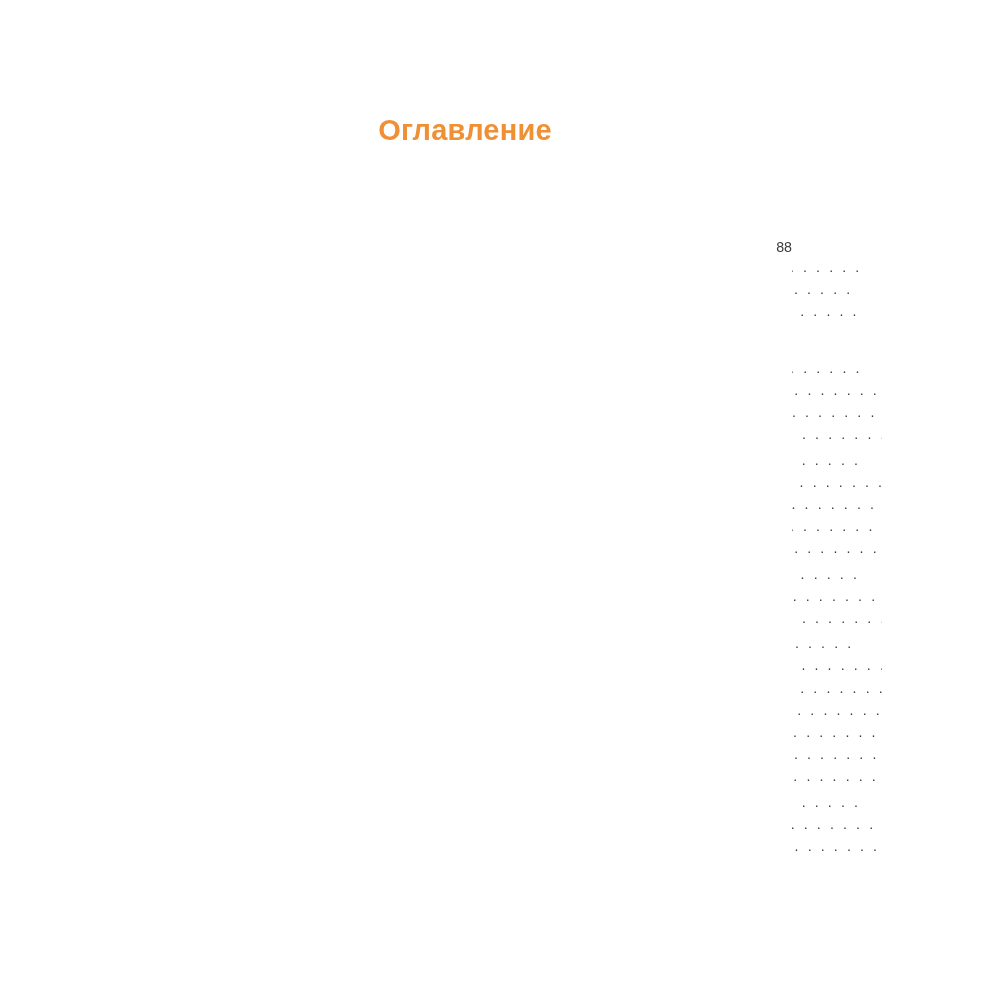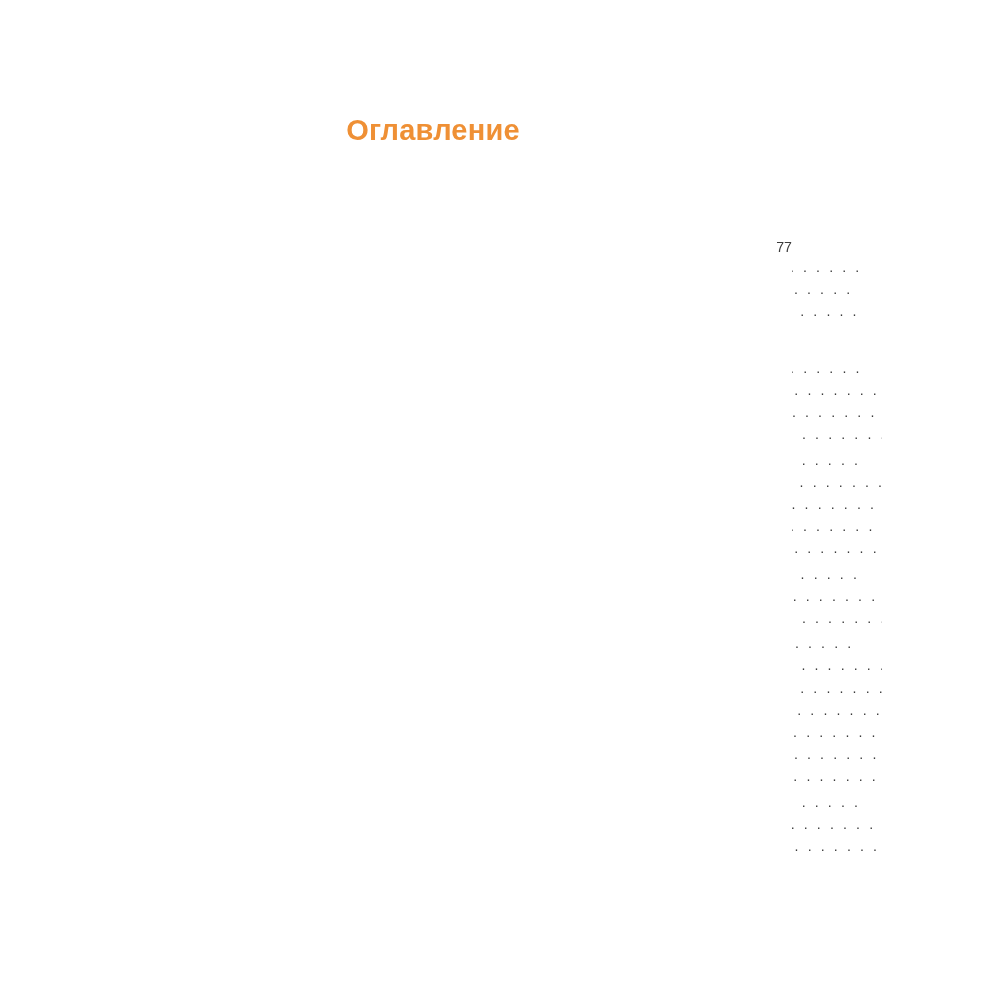--- a/index.html
+++ b/index.html
@@ -26,20 +26,21 @@
     position: absolute;
     top: 113px;
     left: 0;
     width: 866px;
     text-align: center;
     font-size: 29px;
     font-weight: bold;
     letter-spacing: 0.2px;
     color: #ef9035;
     line-height: 34px;
+    padding-left: 32px;
   }
 
   
   .toc {
     position: absolute;
     top: 236px;
     left: 268px;
     width: 524px;
   }
 
@@ -241,17 +242,17 @@
         <span class="page">50</span>
       </div>
       <div class="toc-row sub lvl-sub">
         <span class="label">Протокол пользовательских дейтаграмм</span>
         <span class="leader"></span>
         <span class="page">50</span>
       </div>
       <div class="toc-row sub lvl-sub">
         <span class="label">Протокол управления передачей данных</span>
         <span class="leader"></span>
-        <span class="page">77</span>
+        <span class="page">88</span>
       </div>
     </div>
 
 </div>
 
 </body></html>

